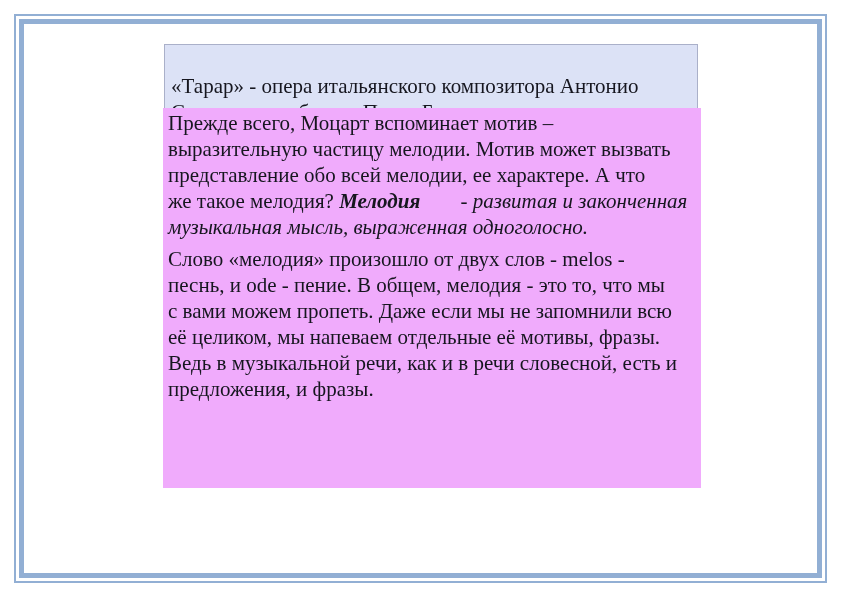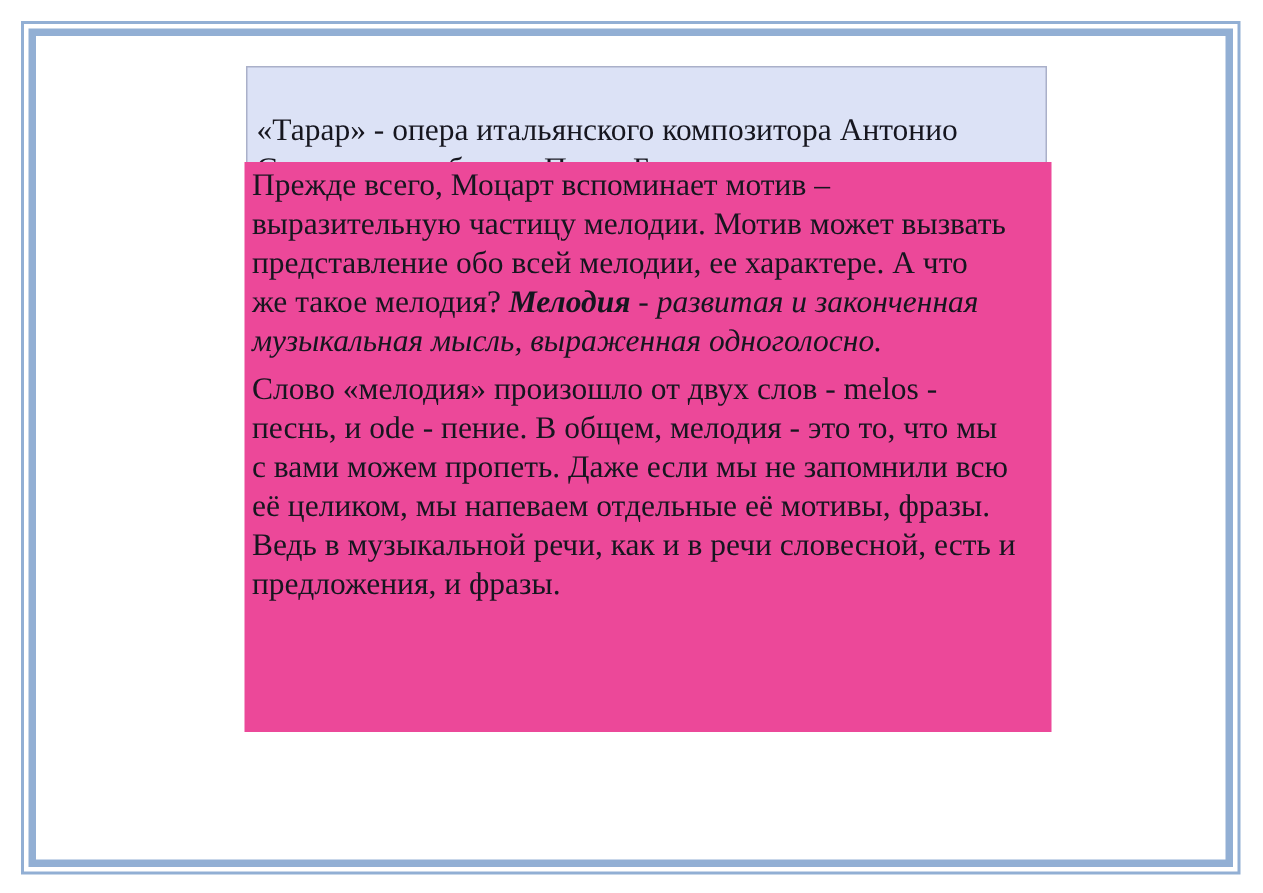--- a/index.html
+++ b/index.html
@@ -35,33 +35,33 @@
     padding: 2px 6px 3px 6px;
     font-size: 21px;
     line-height: 26px;
     white-space: pre-line;
   }
   .body-box {
     position: absolute;
     left: 163px; top: 108px;
     width: 538px; height: 380px;
     box-sizing: border-box;
-    background: #ec4899;
+    background: #f0abfc;
     padding: 2px 4px 0 5px;
     font-size: 21px;
     line-height: 26px;
     overflow: hidden;
   }
   .body-box p {
     margin: 0 0 6px 0;
     white-space: pre-line;
   }
   .seg { white-space: pre-line; }
   .term { font-weight: bold; font-style: italic; text-align: center; }
-  .definition { font-style: italic; }
+  .definition { font-style: italic; margin-left: 35px; }
 </style>
 </head>
 <body>
 
 <div class="canvas">
 
   <div class="frame-outer"></div>
   <div class="frame-inner"></div>
 
   <div class="title-box">

